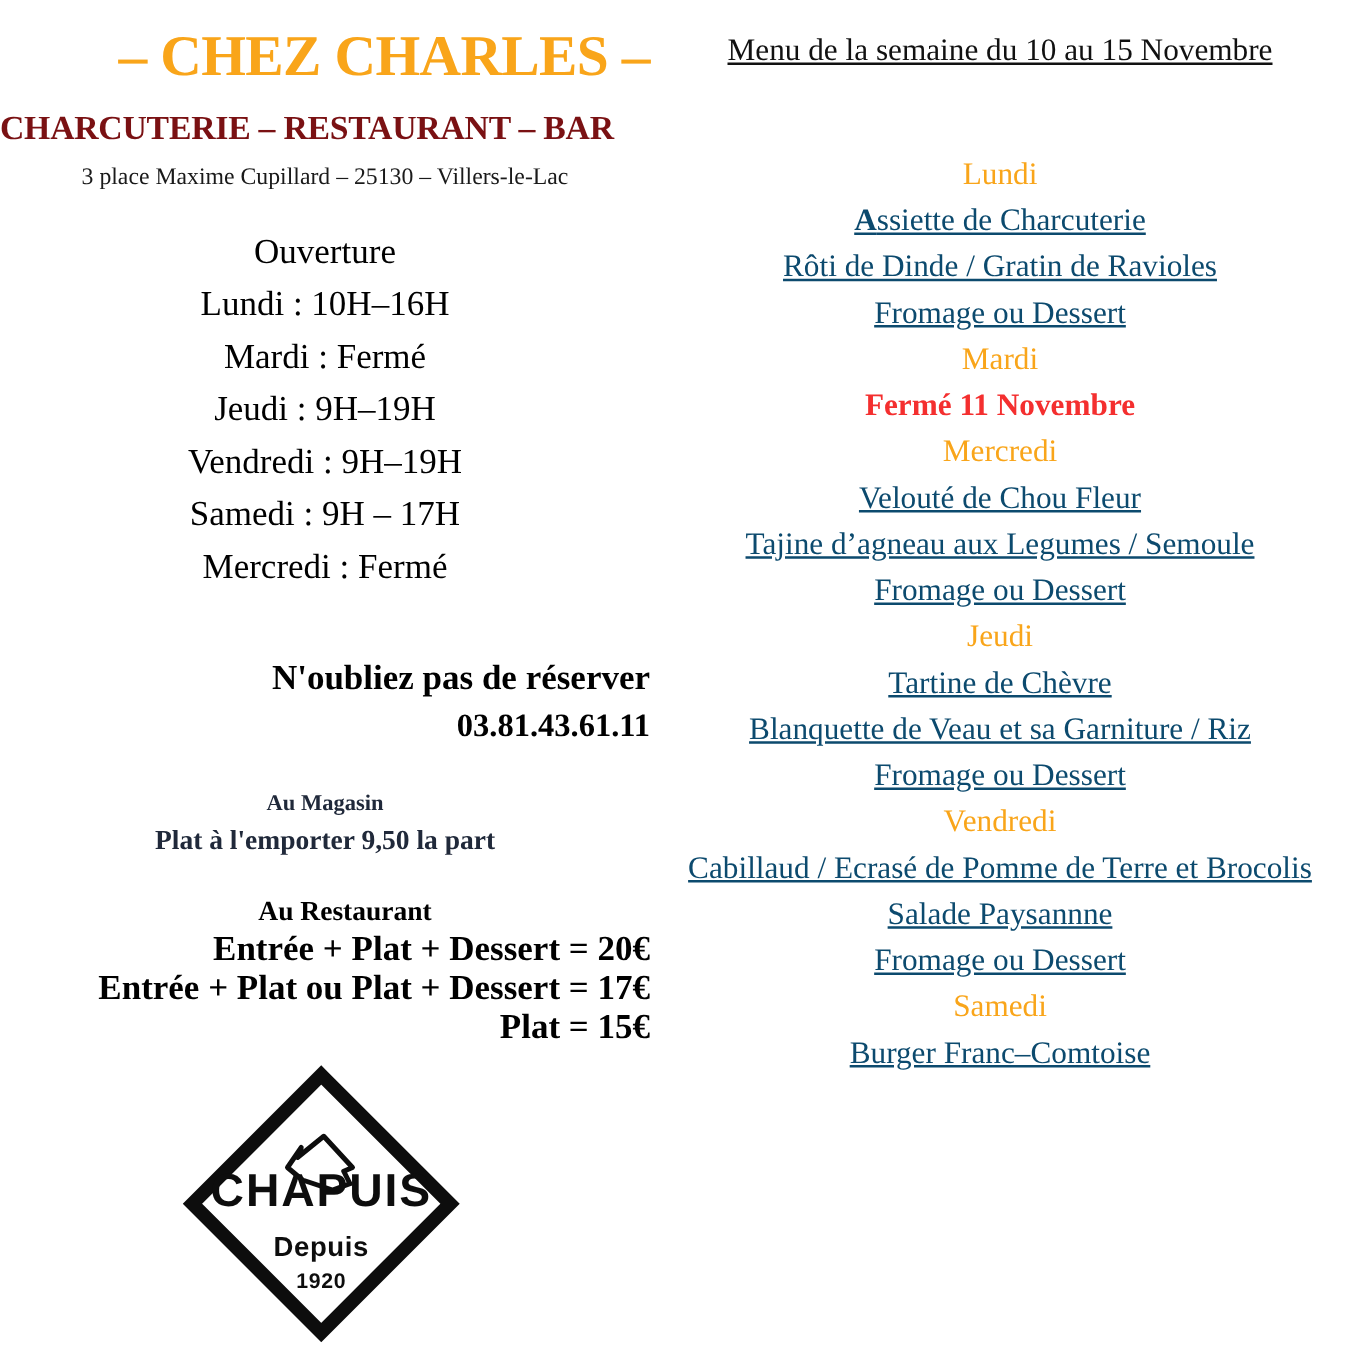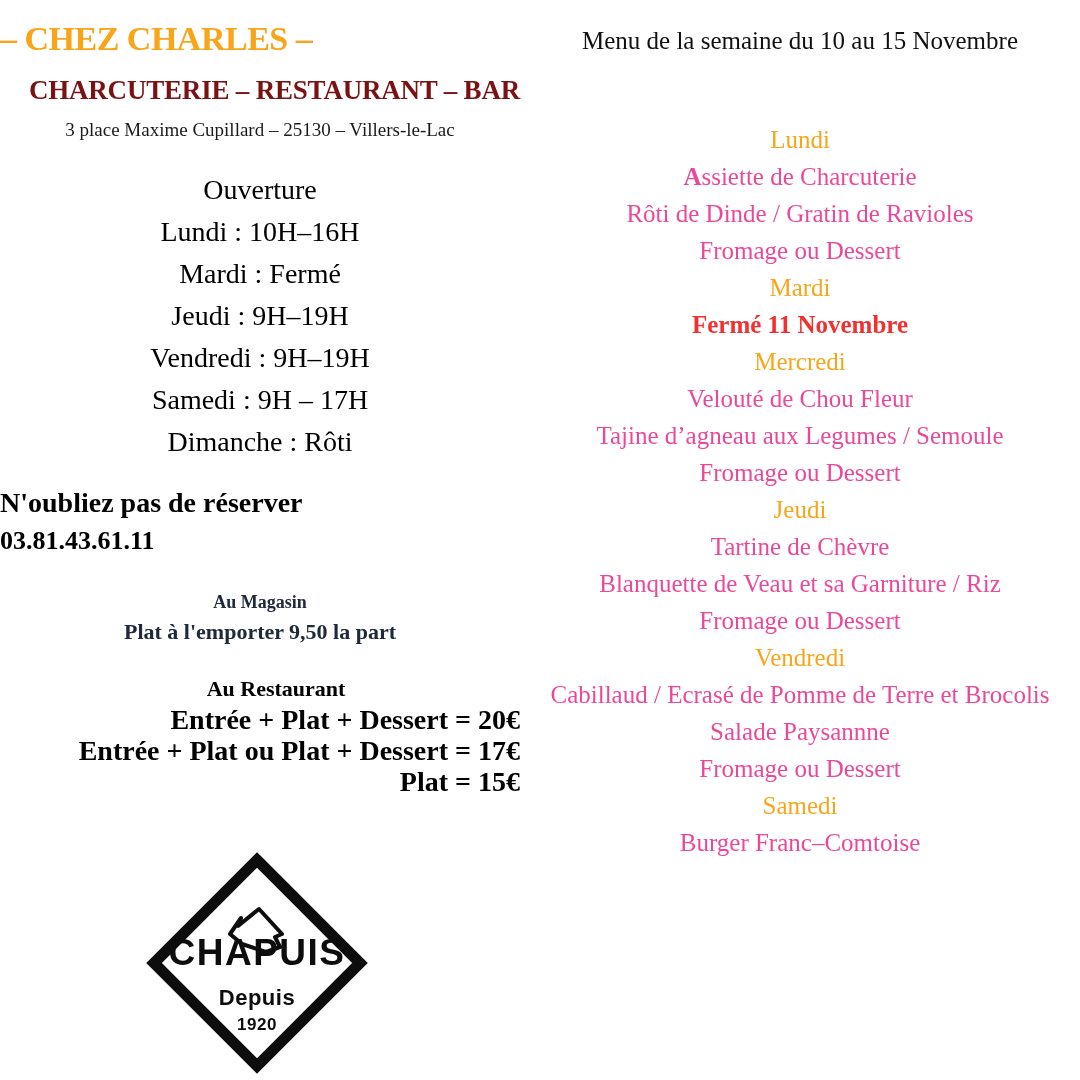--- a/index.html
+++ b/index.html
@@ -23,32 +23,32 @@
     position: relative;
   }
 
   
   .col-left {
     width: 520px;
     position: relative;
   }
 
   .brand-title {
-    text-align: left;
+    text-align: right;
     color: #f9a51a;
-    font-size: 34px;
+    font-size: 46px;
     font-weight: bold;
     letter-spacing: -0.5px;
     margin-top: 22px;
     line-height: 1;
     white-space: nowrap;
   }
 
   .brand-sub {
-    text-align: right;
+    text-align: left;
     color: #7a1113;
     font-size: 27px;
     font-weight: bold;
     letter-spacing: -0.2px;
     margin-top: 21px;
     line-height: 1;
     white-space: nowrap;
   }
 
   .brand-address {
@@ -68,22 +68,22 @@
     font-size: 28px;
     line-height: 42px;
   }
   .hours-row {
     font-size: 28px;
     line-height: 42px;
     white-space: nowrap;
   }
 
   .reserve {
-    margin-top: 20px;
-    text-align: left;
+    margin-top: 48px;
+    text-align: right;
   }
   .reserve-line {
     font-size: 28px;
     font-weight: bold;
     line-height: 40px;
   }
   .reserve-phone {
     font-size: 26px;
     font-weight: bold;
     line-height: 36px;
@@ -141,43 +141,45 @@
     position: relative;
   }
 
   .menu-header {
     text-align: center;
     font-size: 25px;
     margin-top: 28px;
     line-height: 1;
     white-space: nowrap;
     color: #111111;
+    text-decoration: underline;
   }
 
   .menu-body {
     margin-top: 68px;
     text-align: center;
   }
 
   .day-name {
     color: #f9a51a;
     font-size: 25px;
     line-height: 37px;
   }
   .day-closed {
     color: #f42f2f;
     font-size: 25px;
     font-weight: bold;
     line-height: 37px;
   }
   .dish {
-    color: #ec4899;
+    color: #0c4a6e;
     font-size: 25px;
     line-height: 37px;
     white-space: nowrap;
+    text-decoration: underline;
   }
   .dish .cap {
     font-weight: bold;
   }
 </style>
 </head>
 <body>
 
 <div class="page">
 
@@ -188,21 +190,21 @@
     <div class="brand-address">3 place Maxime Cupillard – 25130 – Villers-le-Lac</div>
 
     <div class="hours">
       <div class="hours-title">Ouverture</div>
       <div id="hours-rows">
           <div class="hours-row">Lundi : 10H–16H</div>
           <div class="hours-row">Mardi : Fermé</div>
           <div class="hours-row">Jeudi : 9H–19H</div>
           <div class="hours-row">Vendredi : 9H–19H</div>
           <div class="hours-row">Samedi : 9H – 17H</div>
-          <div class="hours-row">Dimanche : Rôti</div>
+          <div class="hours-row">Mercredi : Fermé</div>
         </div>
     </div>
 
     <div class="reserve">
       <div class="reserve-line">N'oubliez pas de réserver</div>
       <div class="reserve-phone">03.81.43.61.11</div>
     </div>
 
     <div class="shop-block">
       <div class="shop-title">Au Magasin</div>

